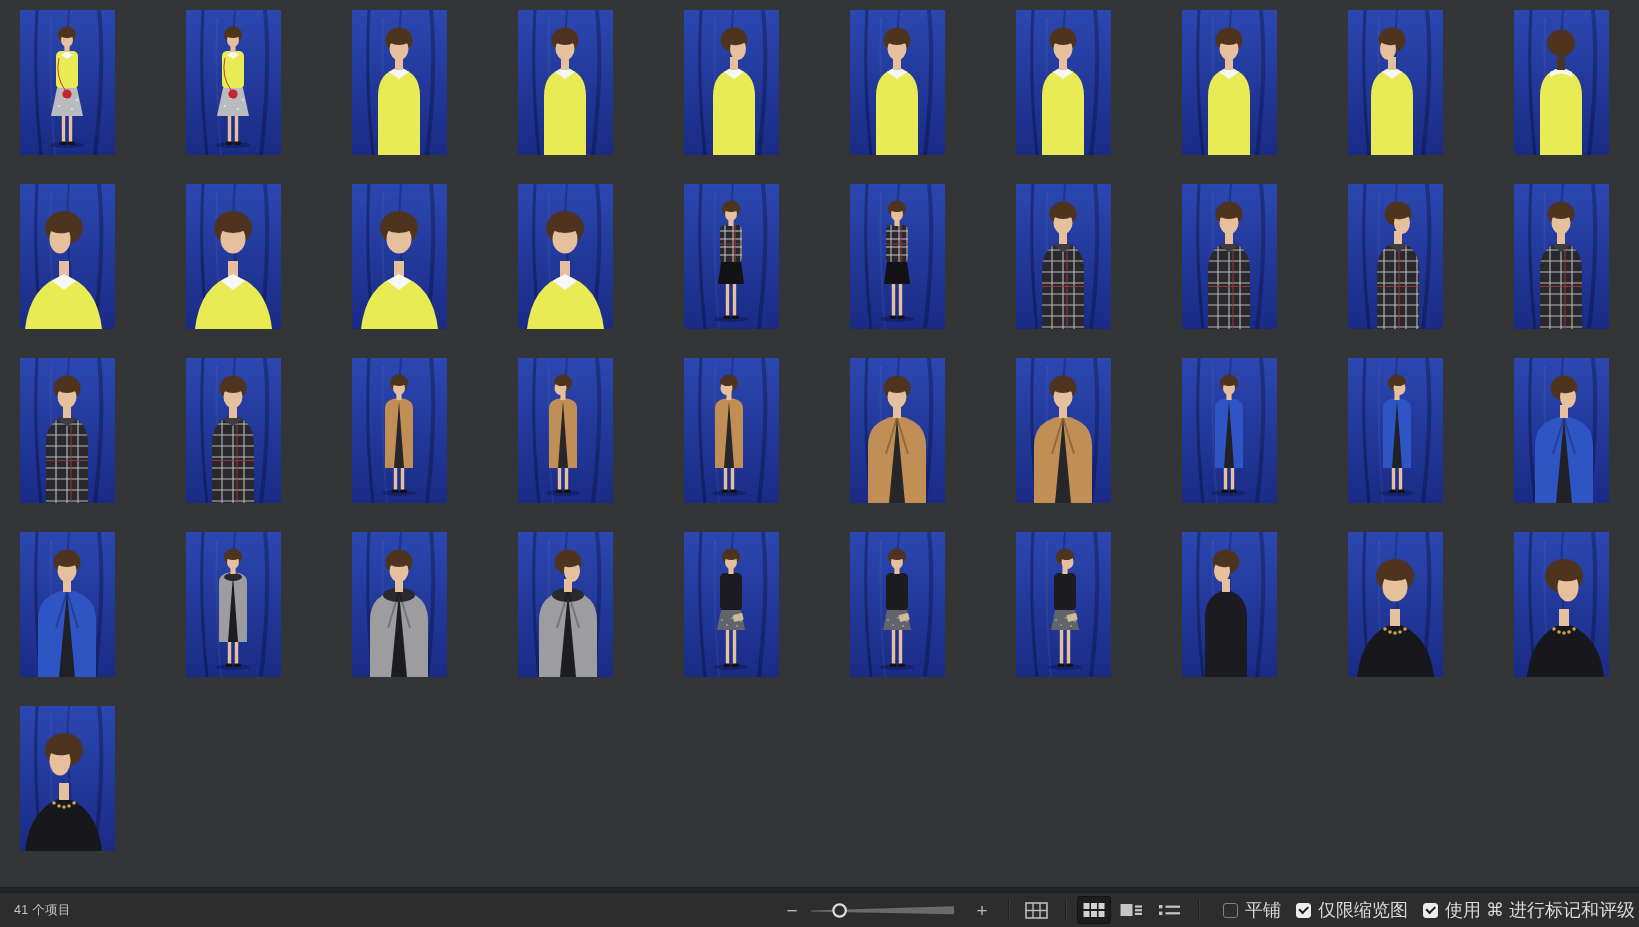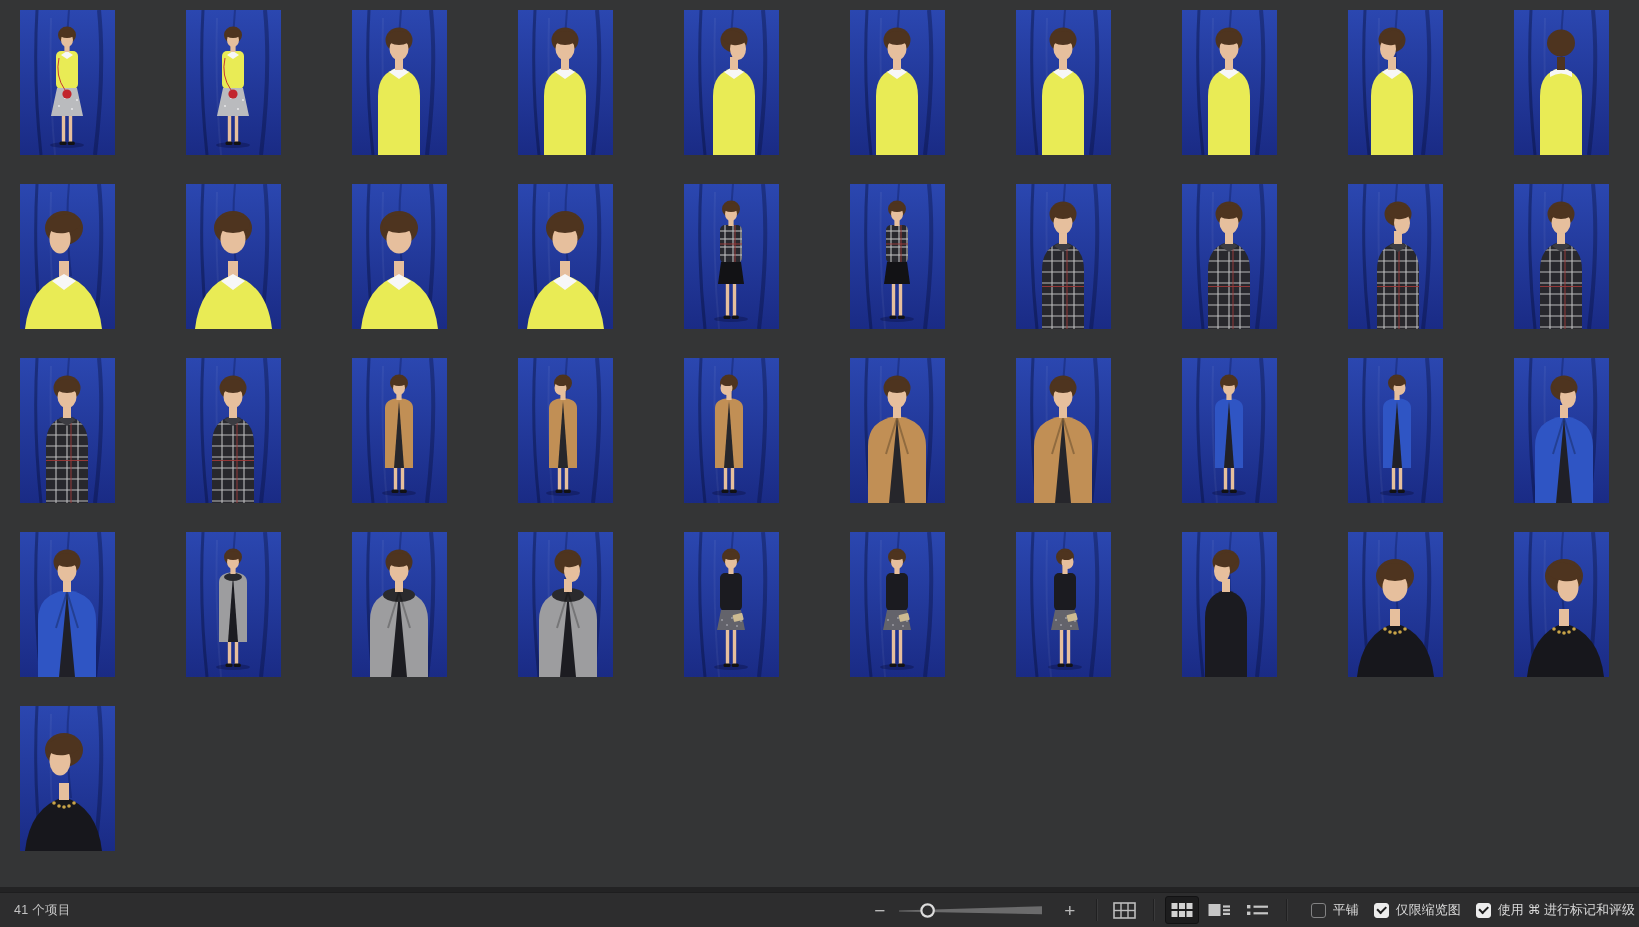--- a/index.html
+++ b/index.html
@@ -17,21 +17,21 @@
   .zoom-plus{margin-left:6px;margin-right:8px;}
   .slider{display:block;}
   .vsep{width:1px;height:22px;background:#202021;margin:0 9px;box-shadow:1px 0 0 #3a3a3b;}
   .viewbtn{width:32px;height:26px;display:flex;align-items:center;justify-content:center;border-radius:3px;margin:0 2px;border:1px solid transparent;}
   .viewbtn.selected{background:#1d1d1e;border-color:#121213;}
   .viewbtn svg{display:block;}
   .toggle{display:flex;align-items:center;margin-left:15px;}
   .cb{width:13px;height:13px;border-radius:3px;border:1px solid #828283;background:transparent;position:relative;flex:0 0 auto;}
   .cb.checked{background:#ececec;border-color:#ececec;}
   .cb.checked::after{content:"";position:absolute;left:2px;top:2.5px;width:7px;height:3.5px;border-left:2px solid #1d1d1d;border-bottom:2px solid #1d1d1d;transform:rotate(-45deg);}
-  .toggle .lbl{color:#d8d8d8;font-size:13px;margin-left:7px;white-space:nowrap;}
+  .toggle .lbl{color:#d8d8d8;font-size:18px;margin-left:7px;white-space:nowrap;}
 </style>
 </head>
 <body>
 
 <div class="browser">
   <div class="grid">
       <div class="cell">
         <svg width="95" height="145" viewBox="0 0 95 145">
           <defs>
             <linearGradient id="bg0" x1="0" y1="0" x2="0" y2="1">

